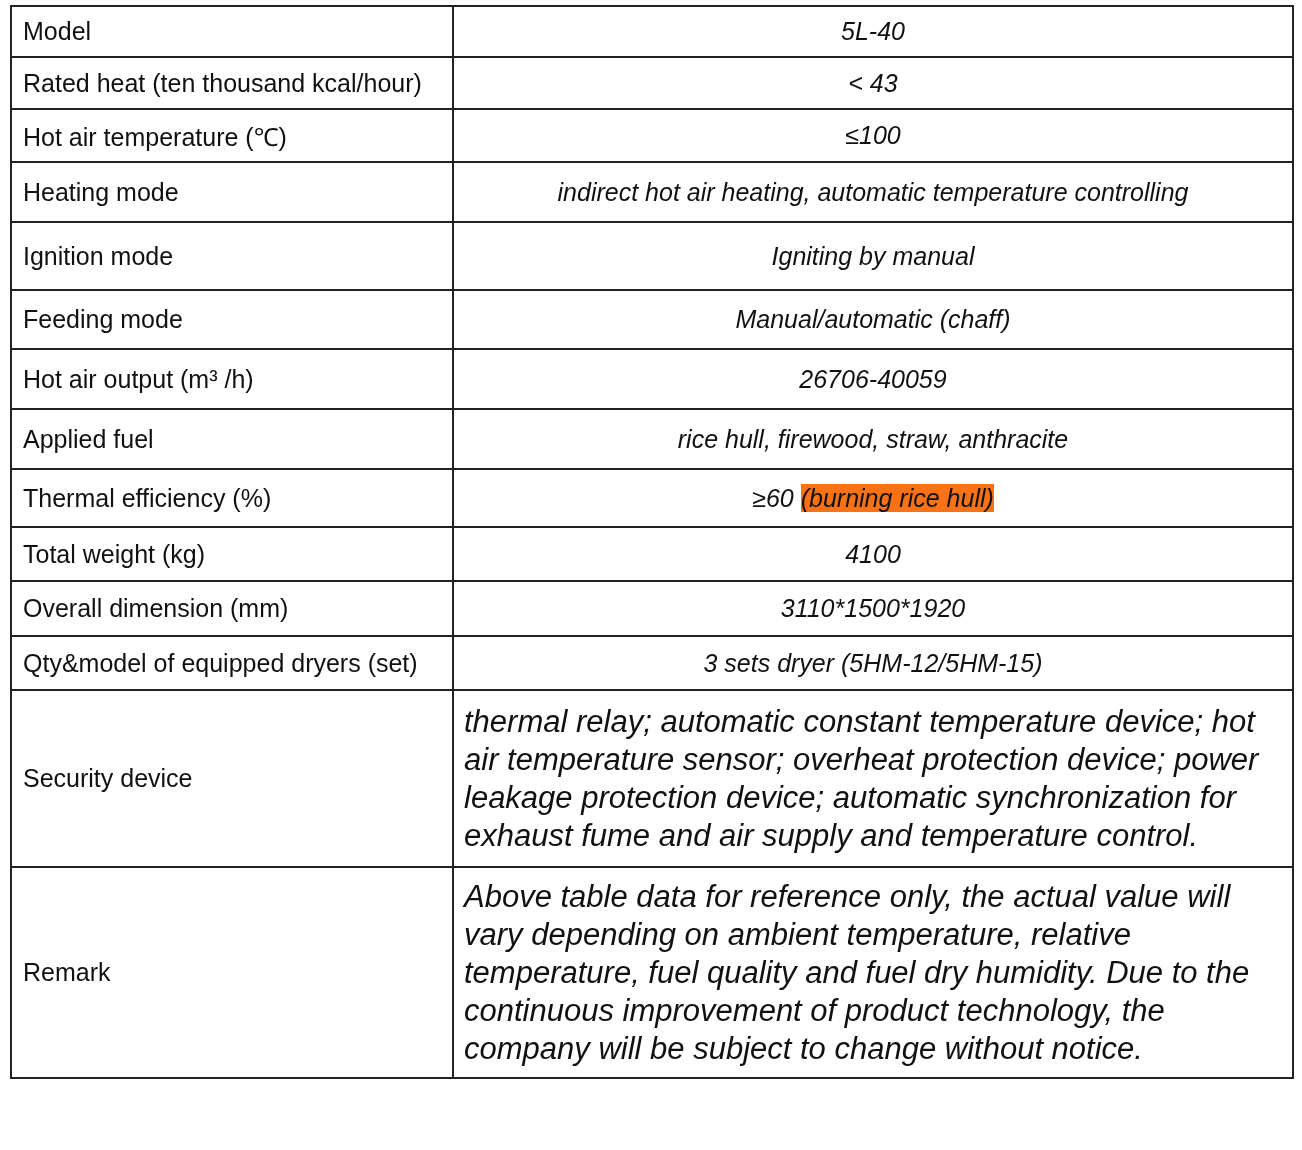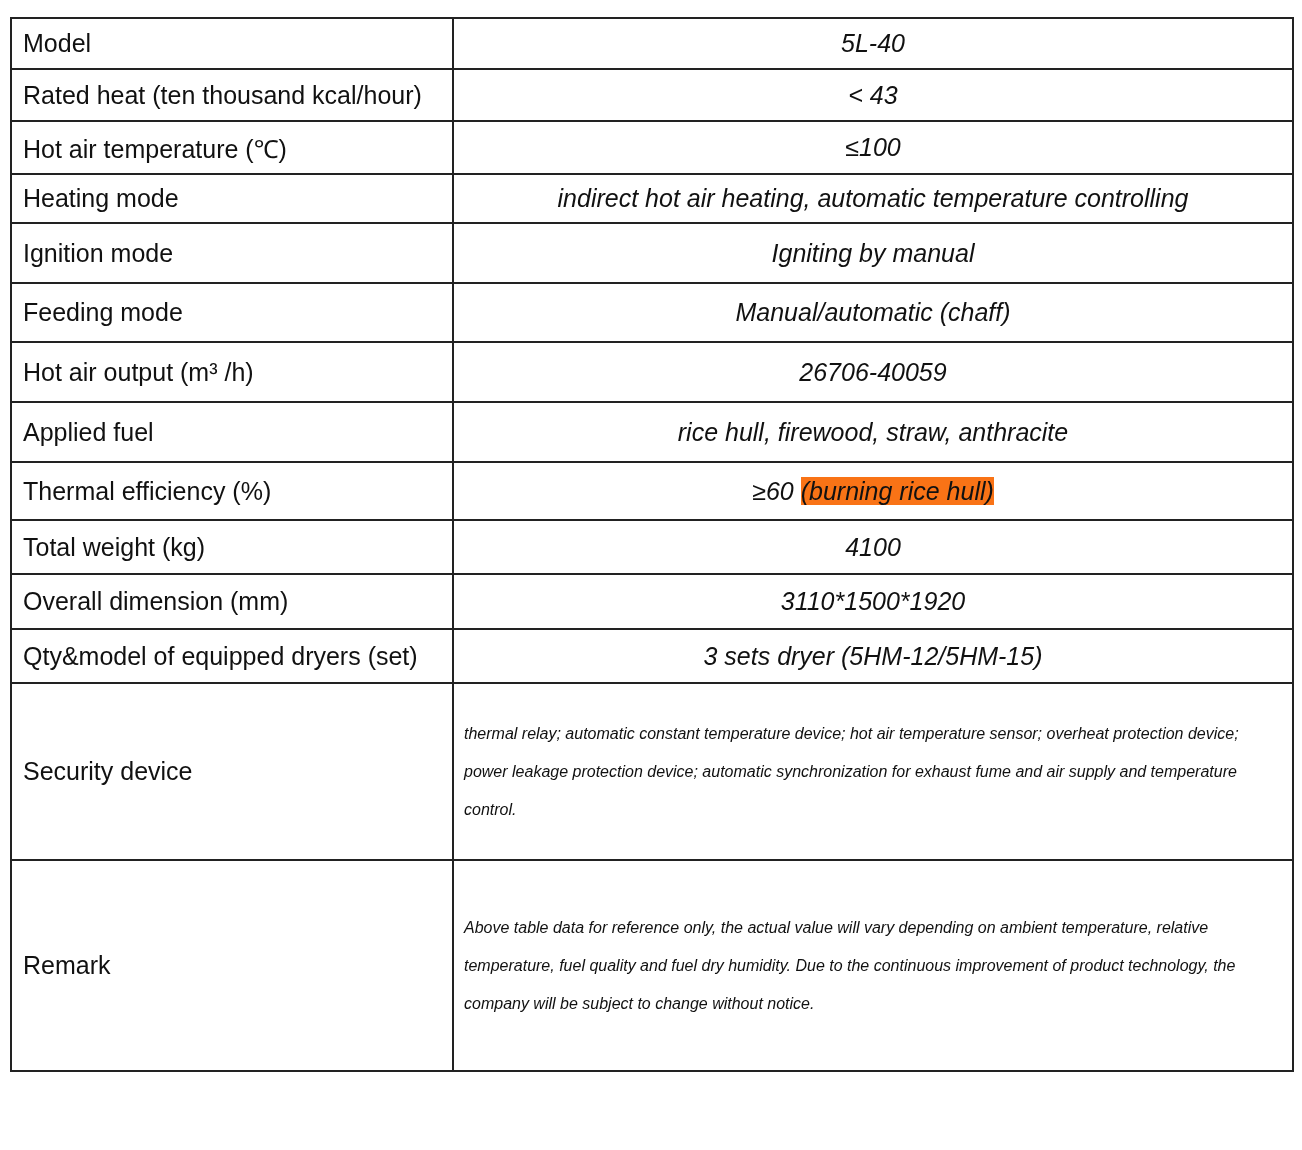--- a/index.html
+++ b/index.html
@@ -11,41 +11,41 @@
     width: 1302px;
     height: 1150px;
     font-family: "Liberation Sans", sans-serif;
     color: #111111;
     overflow: hidden;
   }
   table.spec-table {
     border-collapse: collapse;
     table-layout: fixed;
     width: 1282px;
-    margin: 17px 0 0 10px;
+    margin: 5px 0 0 10px;
   }
   td {
     border: 2px solid #222222;
     font-size: 25px;
     vertical-align: middle;
     overflow: hidden;
     background: #ffffff;
   }
   td.label-cell {
     text-align: left;
     padding: 2px 8px 2px 11px;
   }
   td.value-cell {
     text-align: center;
     padding: 2px 10px;
     font-style: italic;
   }
   td.value-cell.para {
     text-align: left;
-    font-size: 16px;
+    font-size: 31px;
     line-height: 38px;
     padding: 6px 12px 6px 10px;
   }
   .hl {
     background: #f97316;
     text-align: center;
   }
 </style>
 </head>
 <body>
@@ -61,25 +61,25 @@
       <td class="value-cell">5L-40</td>
     </tr>
     <tr style="height:52px">
       <td class="label-cell">Rated heat (ten thousand kcal/hour)</td>
       <td class="value-cell">&lt; 43</td>
     </tr>
     <tr style="height:53px">
       <td class="label-cell">Hot air temperature (℃)</td>
       <td class="value-cell">≤100</td>
     </tr>
-    <tr style="height:49px">
+    <tr style="height:60px">
       <td class="label-cell">Heating mode</td>
       <td class="value-cell">indirect hot air heating, automatic temperature controlling</td>
     </tr>
-    <tr style="height:60px">
+    <tr style="height:68px">
       <td class="label-cell">Ignition mode</td>
       <td class="value-cell">Igniting by manual</td>
     </tr>
     <tr style="height:59px">
       <td class="label-cell">Feeding mode</td>
       <td class="value-cell">Manual/automatic (chaff)</td>
     </tr>
     <tr style="height:60px">
       <td class="label-cell">Hot air output (m³ /h)</td>
       <td class="value-cell">26706-40059</td>

